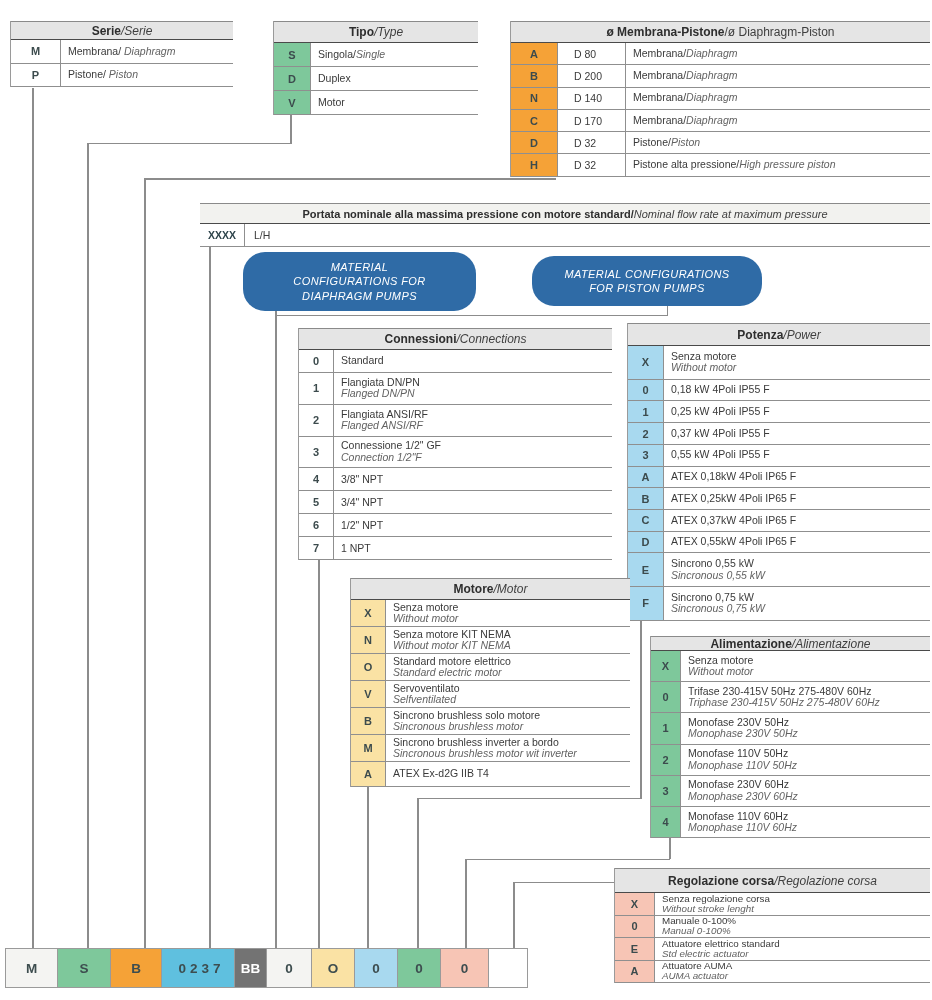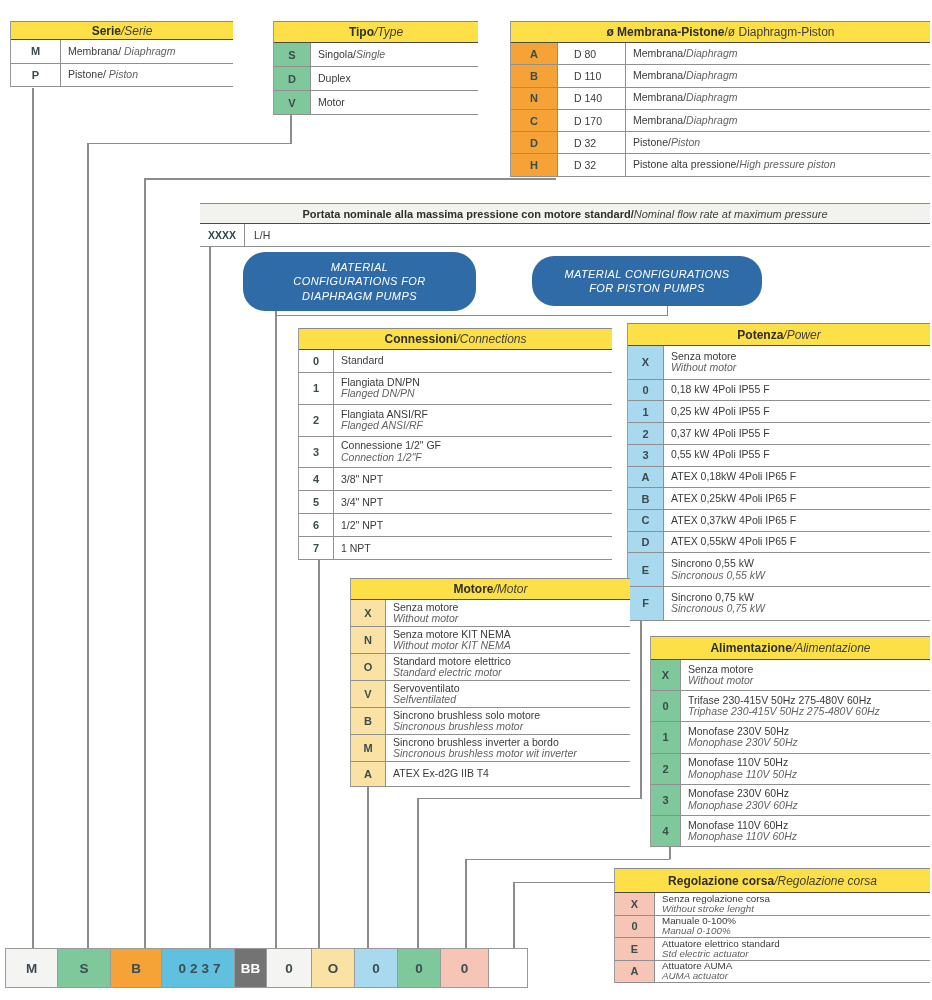--- a/index.html
+++ b/index.html
@@ -5,41 +5,41 @@
   html,body{margin:0;padding:0;background:#fff;}
   *{box-sizing:border-box;}
   .stage{position:relative;width:932px;height:1000px;background:#fff;overflow:hidden;
          font-family:"Liberation Sans","DejaVu Sans",sans-serif;color:#3a3a3a;}
   
   .vl,.hl{position:absolute;background:#8c8c8c;z-index:1;}
   .vl{width:1.5px;}
   .hl{height:1.5px;}
   
   .tbl{position:absolute;background:#fff;z-index:2;border-left:1px solid #9a9a9a;}
-  .thead{background:#fde047;border-top:1px solid #8a8a8a;border-bottom:1.5px solid #4a4a4a;
+  .thead{background:#e5e5e5;border-top:1px solid #8a8a8a;border-bottom:1.5px solid #4a4a4a;
          display:flex;align-items:center;justify-content:center;font-size:12px;color:#2e2e2e;height:22px;}
   .thead .hb{font-weight:700;}
   .thead .hi{font-weight:400;color:#3f3f3f;}
   .row{display:flex;border-bottom:1px solid #8f8f8f;align-items:stretch;background:#fff;}
   .code{border-right:1px solid #8f8f8f;display:flex;align-items:center;justify-content:center;
         font-size:11px;font-weight:600;color:#3c4b4d;flex:0 0 auto;}
   .size{border-right:1px solid #8f8f8f;display:flex;align-items:center;padding-left:16px;
         font-size:10.5px;color:#3a3a3a;flex:0 0 auto;}
   .desc{flex:1;padding:1px 7px;display:flex;flex-direction:column;justify-content:center;
         font-size:10.5px;line-height:11.5px;color:#3a3a3a;}
   .desc .ln{white-space:nowrap;}
   .desc .it{font-style:italic;color:#626262;}
   
   .t-serie{left:10px;top:21px;width:223px;} .t-serie .thead{height:19px;} .t-serie .row{height:23.5px;} .t-serie .code{width:50px;}
   .t-tipo{left:273px;top:21px;width:205px;} .t-tipo .row{height:24px;} .t-tipo .code{width:37px;}
   .t-membrana{left:510px;top:21px;width:420px;} .t-membrana .row{height:22.3px;} .t-membrana .code{width:47px;} .t-membrana .size{width:68px;}
   .t-connessioni{left:298px;top:328px;width:314px;} .t-connessioni .r1{height:23px;} .t-connessioni .r2{height:31.8px;} .t-connessioni .code{width:35px;}
   .t-potenza{left:627px;top:323px;width:303px;} .t-potenza .thead{height:23px;} .t-potenza .r1{height:21.7px;} .t-potenza .r2{height:33.8px;} .t-potenza .code{width:36px;}
   .t-motore{left:350px;top:578px;width:280px;} .t-motore .r1{height:25px;} .t-motore .r2{height:27px;} .t-motore .code{width:35px;}
-  .t-alimentazione{left:650px;top:636px;width:280px;} .t-alimentazione .thead{height:24px;} .t-alimentazione .r2{height:31.2px;} .t-alimentazione .code{width:30px;}
+  .t-alimentazione{left:650px;top:636px;width:280px;} .t-alimentazione .thead{height:15px;} .t-alimentazione .r2{height:31.2px;} .t-alimentazione .code{width:30px;}
   .t-regolazione{left:614px;top:868px;width:316px;} .t-regolazione .thead{height:25px;} .t-regolazione .r1,.t-regolazione .r2{height:22.5px;}
   .t-regolazione .code{width:40px;} .t-regolazione .desc{font-size:9.8px;line-height:10px;}
   
   #portata-head{position:absolute;left:200px;top:203px;width:730px;height:21px;z-index:2;
     background:#f2f2ef;border-top:1px solid #8a8a8a;border-bottom:1.5px solid #4a4a4a;
     display:flex;align-items:center;justify-content:center;font-size:11px;color:#2e2e2e;white-space:nowrap;}
   #portata-head b{font-weight:700;}
   #portata-head i{font-weight:400;color:#3f3f3f;}
   #portata-row{position:absolute;left:200px;top:224px;width:730px;height:23px;z-index:2;background:#fff;
     border-bottom:1px solid #8f8f8f;display:flex;}
@@ -137,21 +137,21 @@
       </div>
       <div class="row r1">
         <div class="code" style="background: rgb(245, 162, 55);">A</div>
         <div class="size">D 80</div>
         <div class="desc">
           <div class="ln"><span class="seg">Membrana/</span><span class="it">Diaphragm</span></div>
         </div>
       </div>
       <div class="row r1">
         <div class="code" style="background: rgb(245, 162, 55);">B</div>
-        <div class="size">D 110</div>
+        <div class="size">D 200</div>
         <div class="desc">
           <div class="ln"><span class="seg">Membrana/</span><span class="it">Diaphragm</span></div>
         </div>
       </div>
       <div class="row r1">
         <div class="code" style="background: rgb(245, 162, 55);">N</div>
         <div class="size">D 140</div>
         <div class="desc">
           <div class="ln"><span class="seg">Membrana/</span><span class="it">Diaphragm</span></div>
         </div>

